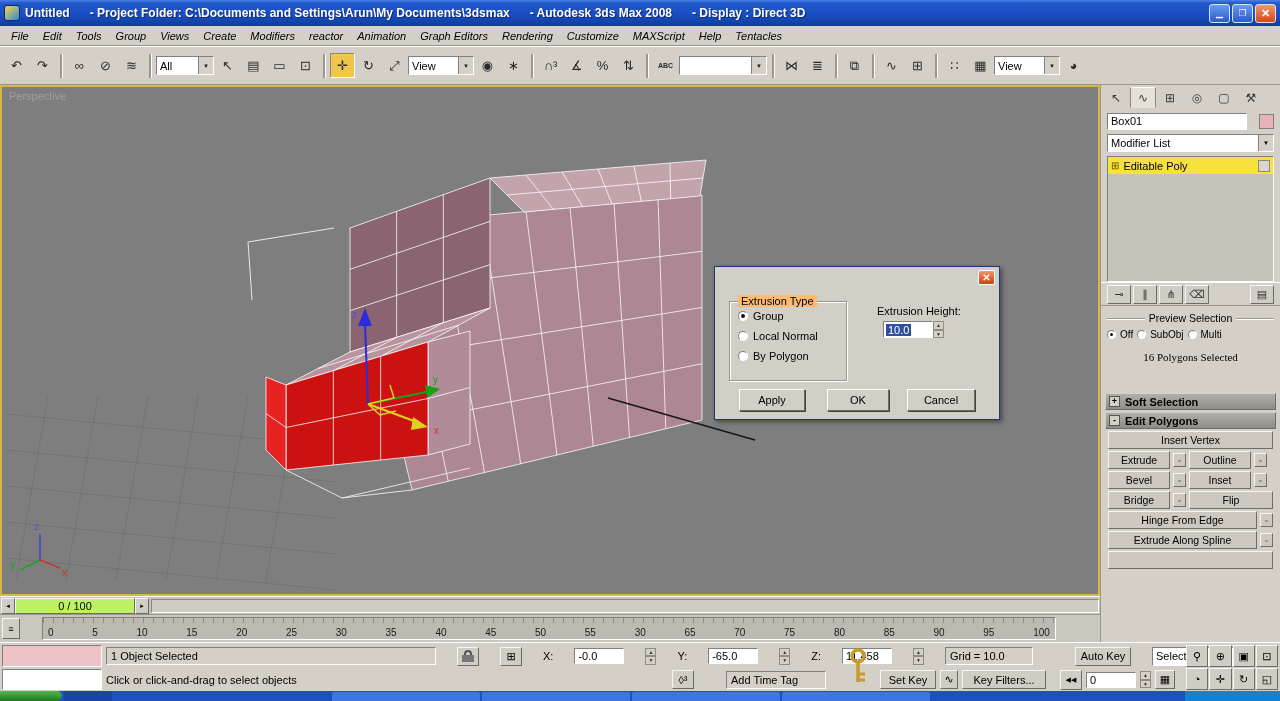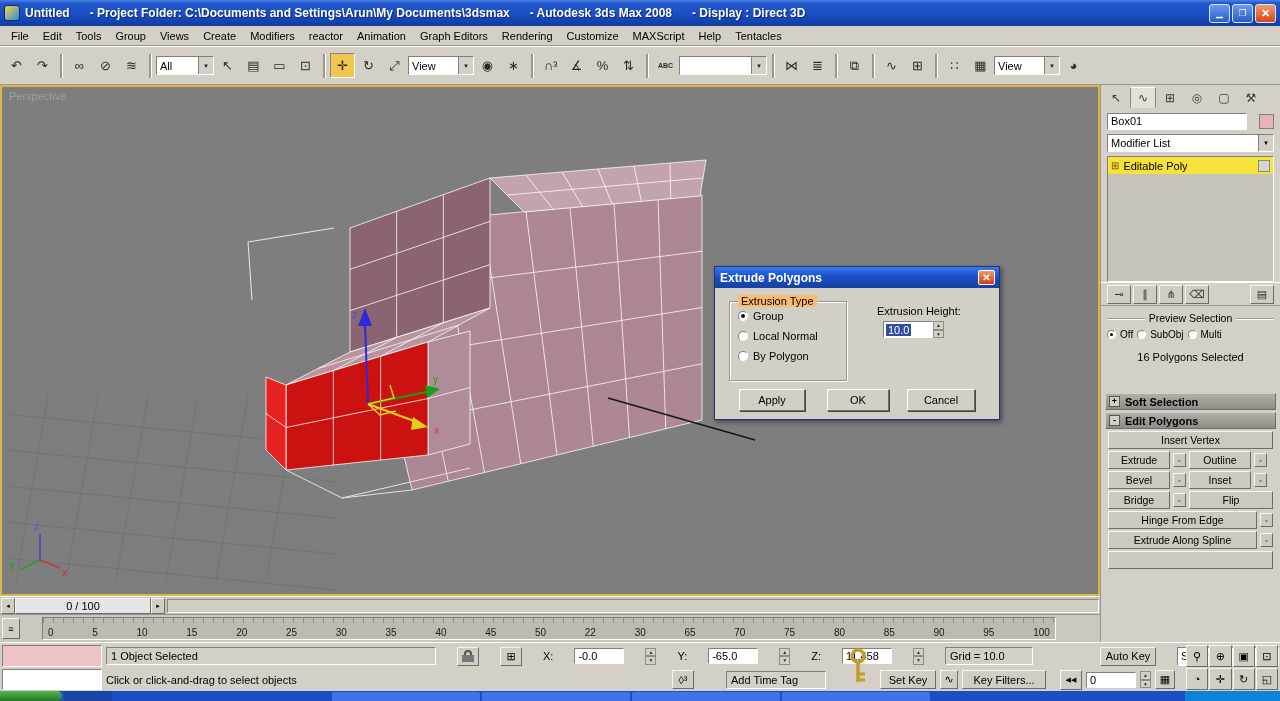--- a/index.html
+++ b/index.html
@@ -9,21 +9,21 @@
 
 
 .titlebar{height:26px;background:linear-gradient(180deg,#4a80e4 0%,#2258cc 12%,#1b4ec4 55%,#123c9e 100%);display:flex;align-items:center;padding:0 4px;color:#fff;flex:none;}
 .appicon{width:16px;height:16px;border-radius:3px;background:linear-gradient(135deg,#ffd24a,#2a8bd8);border:1px solid #0a2a6a;margin-right:5px;flex:none;}
 .title-text{font-weight:bold;font-size:12px;white-space:pre;overflow:hidden;flex:1;text-shadow:1px 1px 1px #0a2a6a;}
 .win-btn{width:21px;height:19px;margin-left:2px;border-radius:3px;background:linear-gradient(#6a9af4,#2b5cc4);border:1px solid #d8e4fa;color:#fff;font-size:9px;display:flex;align-items:center;justify-content:center;flex:none;}
 .win-btn.close{background:linear-gradient(#f09a6a,#d84518);font-size:11px;font-weight:bold;}
 
 
 .menubar{height:20px;display:flex;align-items:center;padding-left:4px;background:#d4d0c8;border-bottom:1px solid #9a978f;flex:none;}
-.menu-item{padding:2px 7px;cursor:default;}
+.menu-item{padding:2px 7px;cursor:default;font-style:italic;}
 
 
 .toolbar{height:39px;display:flex;align-items:center;padding:0 4px;background:#d4d0c8;border-top:1px solid #fff;border-bottom:1px solid #9a978f;gap:1px;flex:none;}
 .tbtn{width:25px;height:25px;display:flex;align-items:center;justify-content:center;font-size:13px;color:#2a2a2a;background:#d4d0c8;border:1px solid #d4d0c8;flex:none;}
 .tbtn.active{background:#f0c64f;border:1px solid;border-color:#8a8880 #fff #fff #8a8880;}
 .tbtn.abc{font-size:7px;font-weight:bold;letter-spacing:0;}
 .tsep{width:2px;height:24px;background:#9a978f;box-shadow:1px 0 0 #fff;margin:0 4px;flex:none;}
 .tcombo{height:19px;background:#fff;border:1px solid;border-color:#808080 #fff #fff #808080;display:flex;align-items:center;font-size:11px;flex:none;}
 .tcombo .tc-text{flex:1;padding:0 3px;overflow:hidden;white-space:nowrap;}
 .tcombo .arrow{width:15px;height:100%;background:#d4d0c8;border-left:1px solid #808080;font-size:6px;display:flex;align-items:center;justify-content:center;color:#222;flex:none;}
@@ -67,34 +67,34 @@
 .stack-row{height:17px;background:#f6e23a;display:flex;align-items:center;padding:0 3px;gap:4px;}
 .stack-ico{font-size:10px;color:#6a4a08;flex:none;}
 .stack-bulb{width:12px;height:12px;background:#d8d5cd;border:1px solid #8a8880;margin-left:auto;flex:none;}
 .cp-stacktools{height:24px;display:flex;align-items:center;gap:2px;padding:2px 6px;border-top:1px solid #fff;border-bottom:1px solid #9a978f;flex:none;}
 .sbtn{width:24px;height:19px;background:#d0cdc5;border:1px solid;border-color:#f6f5f1 #6e6c66 #6e6c66 #f6f5f1;display:flex;align-items:center;justify-content:center;font-size:11px;color:#333;flex:none;}
 .cp-prevhead{display:flex;align-items:center;gap:4px;margin:6px 6px 0;flex:none;}
 .cp-prevhead .pline{flex:1;height:1px;background:#9a978f;box-shadow:0 1px 0 #fff;}
 .cp-prevhead span{font-size:10.5px;}
 .cp-radios{display:flex;gap:4px;padding:5px 6px 2px;font-size:10px;align-items:center;flex:none;}
 .cp-radios .radio{width:9px;height:9px;}
-.cp-selinfo{text-align:center;padding:9px 0 2px;flex:none;}
+.cp-selinfo{text-align:center;padding:9px 0 2px;flex:none;font-family:Liberation Serif, serif;}
 .cp-gap{height:26px;flex:none;}
 .rollout{margin:2px 4px 0;height:17px;background:linear-gradient(#b2afa9,#8f8c86);border:1px solid;border-color:#d4d1c9 #6e6c66 #6e6c66 #d4d1c9;display:flex;align-items:center;gap:5px;padding:0 3px;font-weight:bold;font-size:11px;flex:none;}
 .roll-box{width:11px;height:11px;background:#d4d0c8;border:1px solid #55544f;font-size:9px;line-height:9px;text-align:center;font-weight:bold;flex:none;}
 .cp-btnrow{display:flex;gap:3px;padding:2px 7px 0;flex:none;align-items:center;}
 .cbtn{background:#cdc9c1;border:1px solid;border-color:#f6f5f1 #6e6c66 #6e6c66 #f6f5f1;height:18px;display:flex;align-items:center;justify-content:center;font-size:10.5px;white-space:nowrap;overflow:hidden;}
 .w62{width:62px;flex:none;}
 .sq{width:13px;height:14px;font-size:7px;flex:none;}
 .grow{flex:1;}
 
 
 .sliderrow{height:18px;display:flex;align-items:center;background:#c6c3bb;border-top:1px solid #fff;padding:0 1px;flex:none;}
 .sl-arrow{width:14px;height:16px;background:#d0cdc5;border:1px solid;border-color:#f6f5f1 #6e6c66 #6e6c66 #f6f5f1;font-size:7px;display:flex;align-items:center;justify-content:center;flex:none;}
-.sl-handle{width:136px;height:16px;background:#e5e5e5;border:1px solid;border-color:#f6f5f1 #6e6c66 #6e6c66 #f6f5f1;display:flex;align-items:center;justify-content:center;flex:none;text-align:right;}
+.sl-handle{width:120px;height:16px;background:#bef264;border:1px solid;border-color:#f6f5f1 #6e6c66 #6e6c66 #f6f5f1;display:flex;align-items:center;justify-content:center;flex:none;text-align:right;}
 .sl-track{flex:1;height:14px;margin-left:2px;background:#cfccc4;border:1px solid;border-color:#8a8880 #fff #fff #8a8880;}
 .rulerrow{height:28px;display:flex;align-items:stretch;background:#cac7bf;border-top:1px solid #9a978f;flex:none;}
 .ruler-btn{width:18px;margin:3px 2px;background:#d0cdc5;border:1px solid;border-color:#f6f5f1 #6e6c66 #6e6c66 #f6f5f1;display:flex;align-items:center;justify-content:center;font-size:9px;flex:none;}
 .ruler{flex:1;margin:2px 44px 2px 20px;position:relative;background:#bdbab2;border:1px solid;border-color:#808080 #fff #fff #808080;}
 .ruler::before{content:"";position:absolute;left:0;right:0;top:0;height:5px;background:repeating-linear-gradient(90deg,#8f8c84 0 1px,transparent 1px 10px);}
 .tickrow{position:absolute;inset:0;display:flex;justify-content:space-between;align-items:flex-end;padding:0 5px 1px;font-size:10px;color:#1a1a1a;}
 
 
 .statusbar{height:49px;position:relative;background:#d4d0c8;border-top:1px solid #fff;flex:none;}
 .mlist-pink{position:absolute;left:2px;top:2px;width:100px;height:22px;background:#eec3c8;border:1px solid;border-color:#808080 #fff #fff #808080;}
@@ -282,23 +282,20 @@
             <line x1="38" y1="558" x2="18" y2="568" stroke="#22a022" stroke-width="1.5"></line>
             <line x1="38" y1="558" x2="58" y2="566" stroke="#cc3333" stroke-width="1.5"></line>
             <text x="32" y="528" fill="#5555dd" font-size="10">z</text>
             <text x="8" y="566" fill="#22a022" font-size="10">y</text>
             <text x="60" y="574" fill="#cc3333" font-size="10">x</text>
           </g>
         </svg>
         <div class="vp-label">Perspective</div>
 
         <div class="dlg">
-          <div class="dlg-title">
-            <span>Extrude Polygons</span>
-          </div>
           <div class="dlg-close">✕</div>
           <div class="grp">
             <span class="grp-legend">Extrusion Type</span>
             <div class="grp-row">
               <span class="radio on"></span>
               <span>Group</span>
             </div>
             <div class="grp-row">
               <span class="radio"></span>
               <span>Local Normal</span>
@@ -339,21 +336,21 @@
             <span>5</span>
             <span>10</span>
             <span>15</span>
             <span>20</span>
             <span>25</span>
             <span>30</span>
             <span>35</span>
             <span>40</span>
             <span>45</span>
             <span>50</span>
-            <span>22</span>
+            <span>55</span>
             <span>30</span>
             <span>65</span>
             <span>70</span>
             <span>75</span>
             <span>80</span>
             <span>85</span>
             <span>90</span>
             <span>95</span>
             <span>100</span>
           </div>
@@ -472,21 +469,21 @@
           <i>▲</i>
           <i>▼</i>
         </span>
       <span class="coordlbl">Z:</span>
       <div class="wfield" style="width:50px">11.458</div>
       <span class="spin">
           <i>▲</i>
           <i>▼</i>
         </span>
       <div class="sfield" style="width:88px">Grid = 10.0</div>
-      <div class="sbtn2" style="width:56px;margin-left:46px">Auto Key</div>
+      <div class="sbtn2" style="width:56px;margin-left:21px">Auto Key</div>
       <div class="tcombo" style="width:102px">
         <span class="tc-text">Selected</span>
         <span class="arrow">▼</span>
       </div>
       <div class="pbtn" style="margin-left:10px">|◀</div>
       <div class="pbtn">◀|</div>
       <div class="pbtn play">▶</div>
       <div class="pbtn">|▶</div>
       <div class="pbtn">▶|</div>
     </div>

